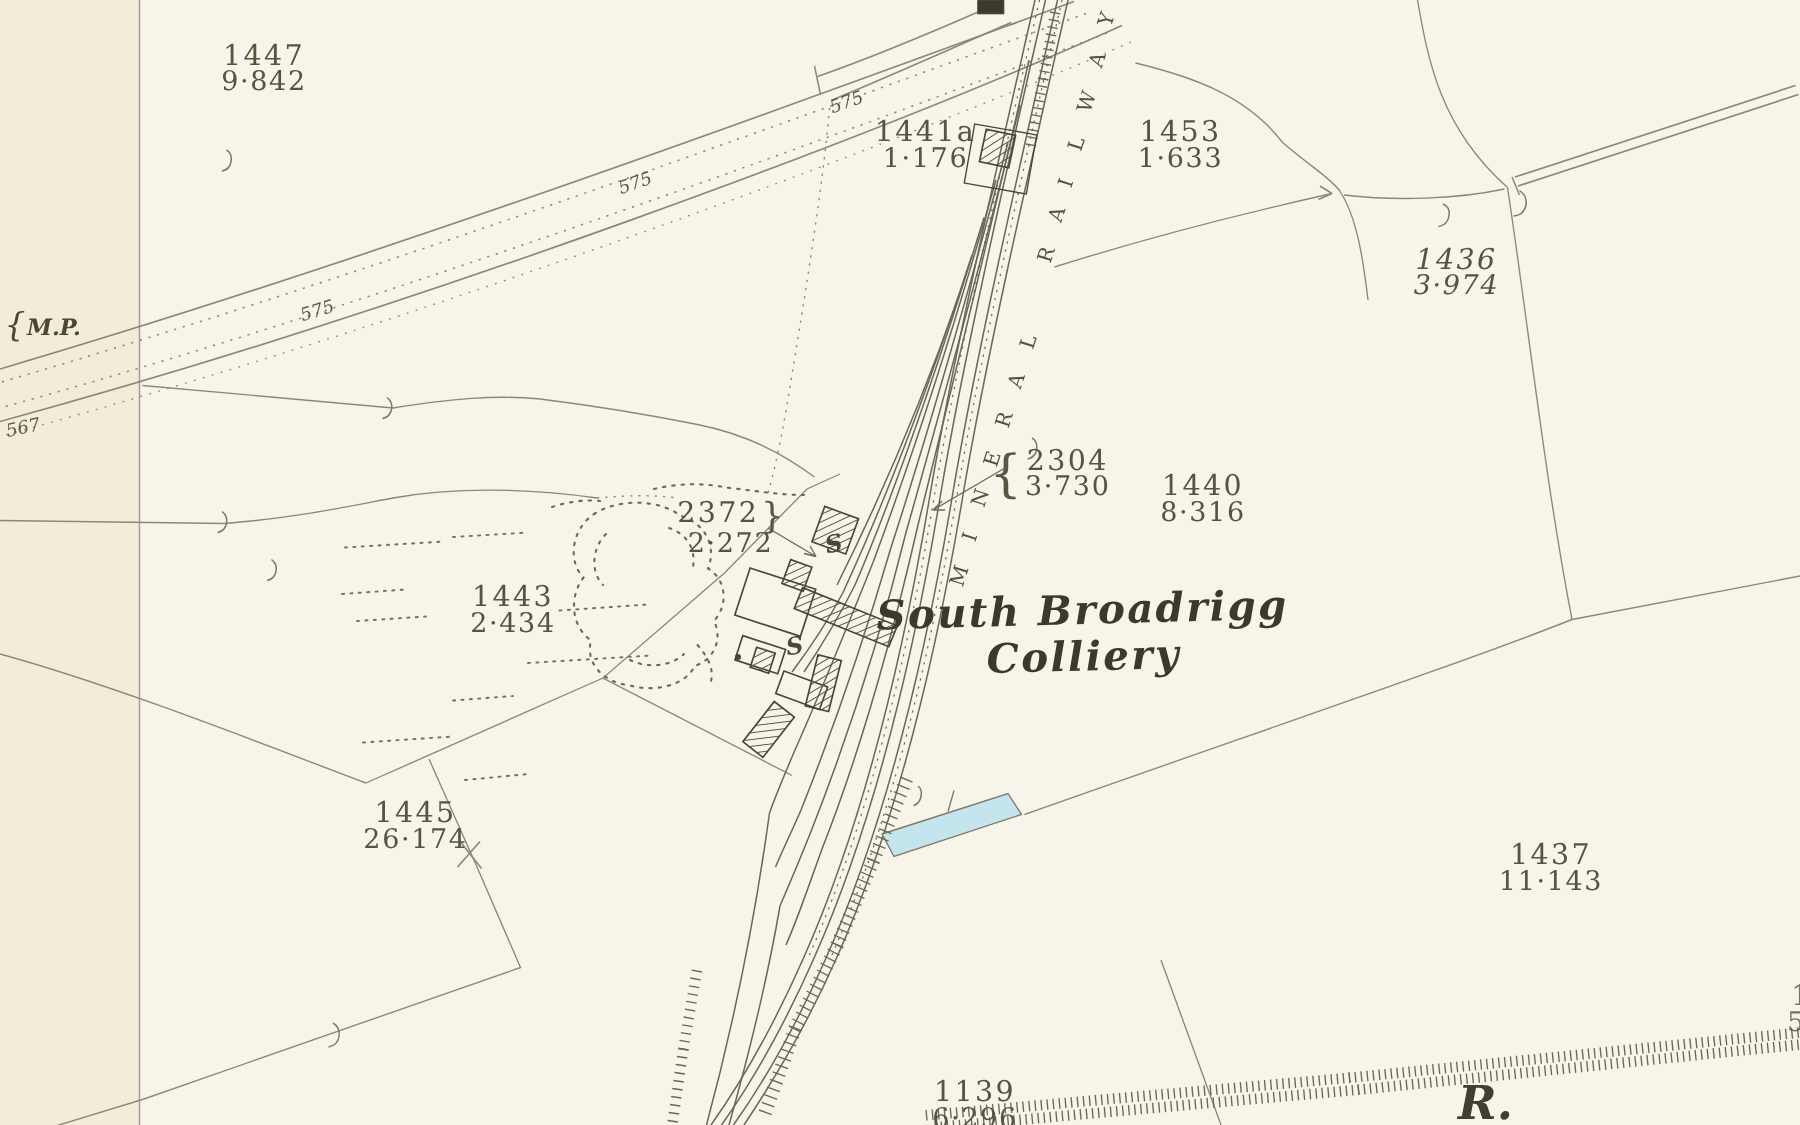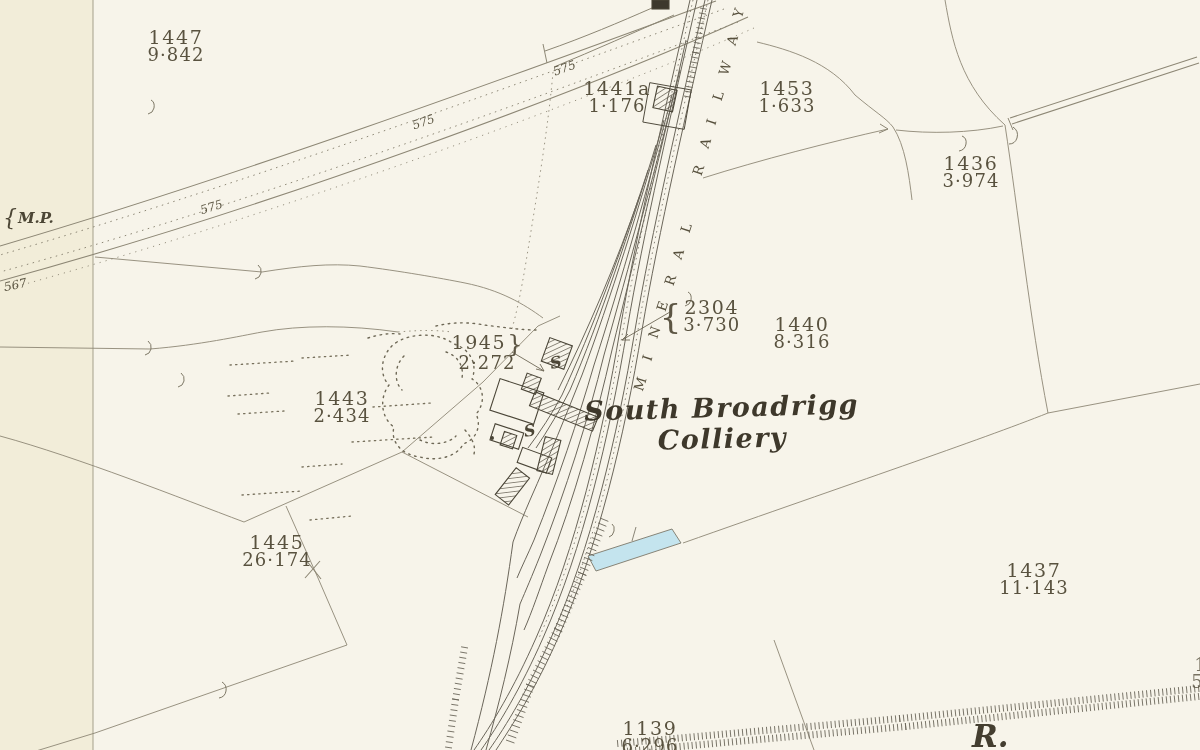--- a/index.html
+++ b/index.html
@@ -560,27 +560,27 @@
       <span class="area">9·842</span>
     </div>
     <div class="lbl parcel" style="left: 617px; top: 81px;">
       <span class="num">1441a</span>
       <span class="area">1·176</span>
     </div>
     <div class="lbl parcel" style="left: 787px; top: 81px;">
       <span class="num">1453</span>
       <span class="area">1·633</span>
     </div>
-    <div class="lbl parcel" style="left: 971px; top: 156px;">
+    <div class="lbl parcel" style="left: 971px; top: 166px; font-style: italic;">
       <span class="num">1436</span>
       <span class="area">3·974</span>
     </div>
     <div class="lbl parcel" style="left: 487px; top: 335px;">
       <span class="num-row">
-        <span class="num">1945</span>
+        <span class="num">2372</span>
         <span class="brace">}</span>
       </span>
       <span class="area">2·272</span>
     </div>
     <div class="lbl brace-left" style="left: 700px; top: 300px;">
       <span class="brace">{</span>
       <span class="parcel" style="transform: none;">
         <span class="num">2304</span>
         <span class="area">3·730</span>
       </span>

